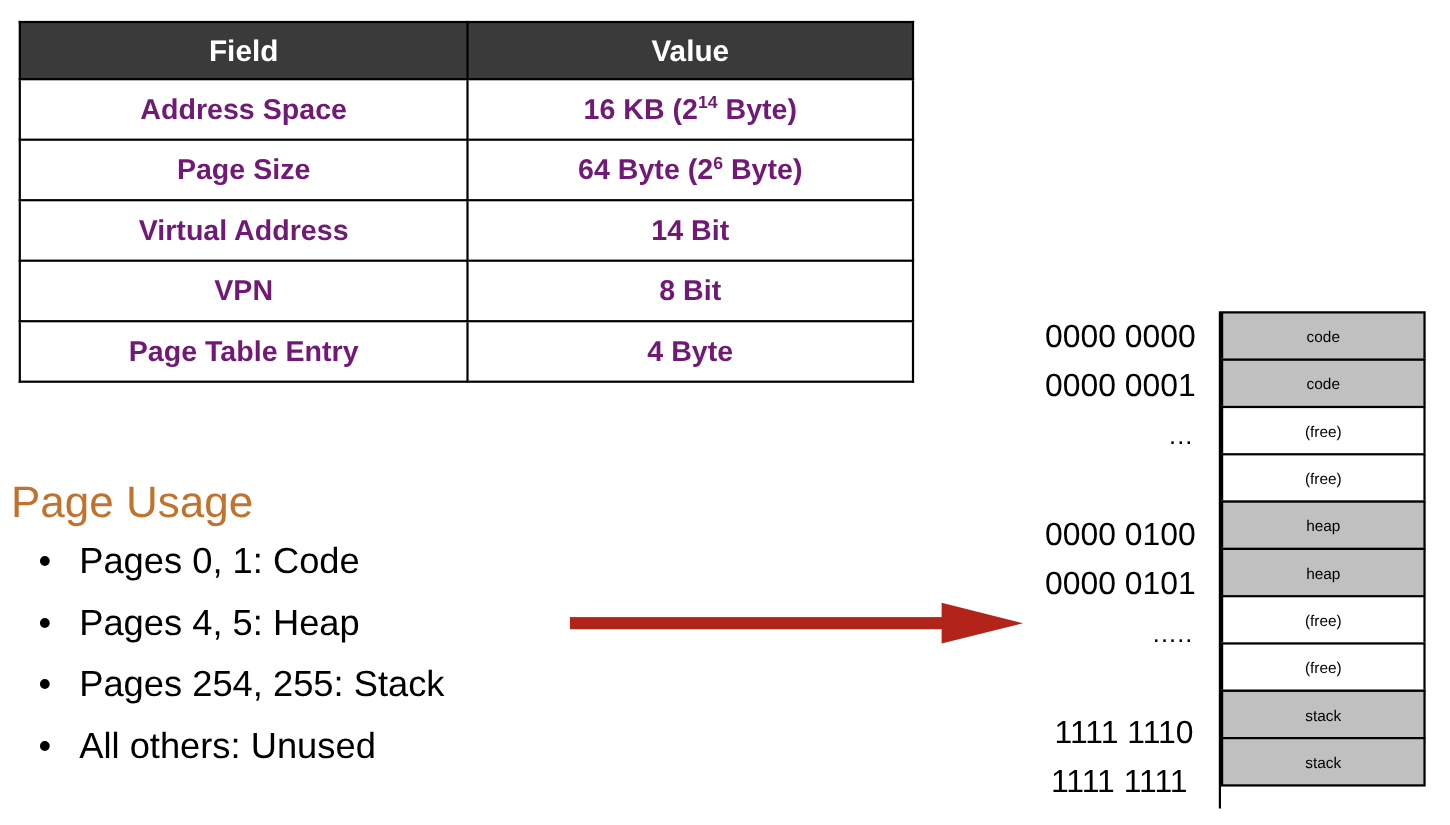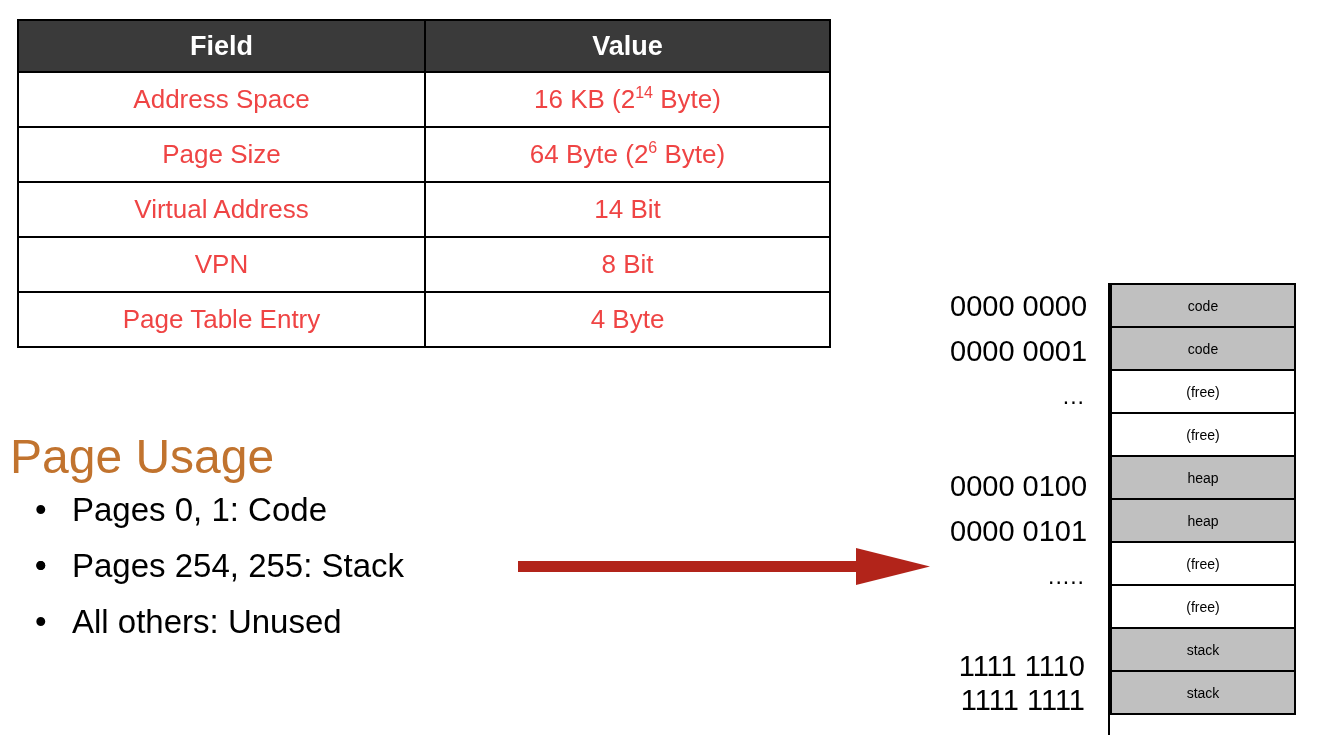--- a/index.html
+++ b/index.html
@@ -37,41 +37,41 @@
   #spec-table thead th {
     background: #3a3a3a;
     color: #ffffff;
     font-weight: bold;
     font-size: 27px;
     height: 50px;
     border-color: #000000;
   }
   #spec-table tbody td {
     background: #ffffff;
-    color: #ef4444;
+    color: #701a75;
     font-size: 26px;
     height: 53px;
-    font-weight: normal;
+    font-weight: bold;
   }
   #spec-table sup {
     font-size: 16px;
     vertical-align: super;
     line-height: 0;
   }
 
   
   #page-usage {
     position: absolute;
     left: 10px;
     top: 434px;
     width: 520px;
   }
   #page-usage-title {
     color: #c1732e;
-    font-size: 48px;
+    font-size: 40px;
     line-height: 46px;
     margin: 0 0 2px 0;
     font-weight: normal;
   }
   #page-usage-list {
     list-style: none;
     margin: 0;
     padding: 0;
   }
   #page-usage-list li {
@@ -189,21 +189,21 @@
         <td>Page Table Entry</td>
         <td>4 Byte</td>
       </tr>
     </tbody>
 </table>
 
 <div id="page-usage">
   <h2 id="page-usage-title" style="color: rgb(193, 115, 46);">Page Usage</h2>
   <ul id="page-usage-list">
       <li><span class="bullet-dot">•</span><span>Pages 0, 1: Code</span></li>
-      <li><span class="bullet-dot">•</span></li>
+      <li><span class="bullet-dot">•</span><span>Pages 4, 5: Heap</span></li>
       <li><span class="bullet-dot">•</span><span>Pages 254, 255: Stack</span></li>
       <li><span class="bullet-dot">•</span><span>All others: </span><span class="bold-word">Unused</span></li>
     </ul>
 </div>
 
 <svg id="flow-arrow" viewBox="0 0 412 56">
   <g id="arrow-group" fill="#b2241a">
     <rect id="arrow-shaft" x="0" y="23" width="346" height="11"></rect>
     <polygon id="arrow-head" points="338,10 412,28.5 338,47"></polygon>
   </g>
@@ -211,21 +211,21 @@
 
 <div id="memory-diagram">
   <div id="memory-addresses">
       <div class="address-label" style="top: 9.5px;">0000 0000</div>
       <div class="address-label" style="top: 54.5px;">0000 0001</div>
       <div class="address-label ellipsis" style="top: 99.5px;">...</div>
       <div class="address-label" style="top: 189.5px;">0000 0100</div>
       <div class="address-label" style="top: 234.5px; text-align: center;">0000 0101</div>
       <div class="address-label ellipsis" style="top: 279.5px;">.....</div>
       <div class="address-label" style="top: 369.5px;">1111 1110</div>
-      <div class="address-label" style="top: 404px;">1111 1111</div>
+      <div class="address-label" style="top: 415px; text-align: center;">1111 1111</div>
     </div>
   <div id="memory-left-rule"></div>
   <div id="memory-blocks">
       <div class="mem-block used" style="background: rgb(192, 192, 192);">code</div>
       <div class="mem-block used" style="background: rgb(192, 192, 192);">code</div>
       <div class="mem-block free" style="background: rgb(255, 255, 255);">(free)</div>
       <div class="mem-block free" style="background: rgb(255, 255, 255);">(free)</div>
       <div class="mem-block used" style="background: rgb(192, 192, 192);">heap</div>
       <div class="mem-block used" style="background: rgb(192, 192, 192);">heap</div>
       <div class="mem-block free" style="background: rgb(255, 255, 255);">(free)</div>

